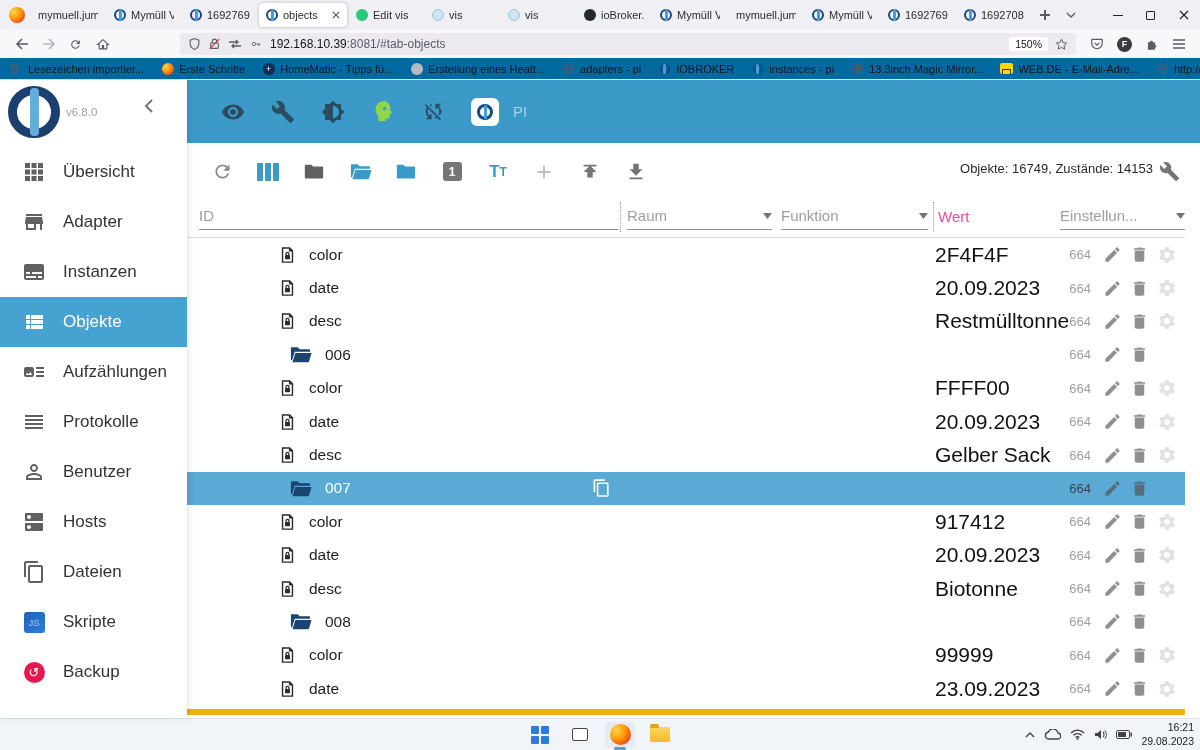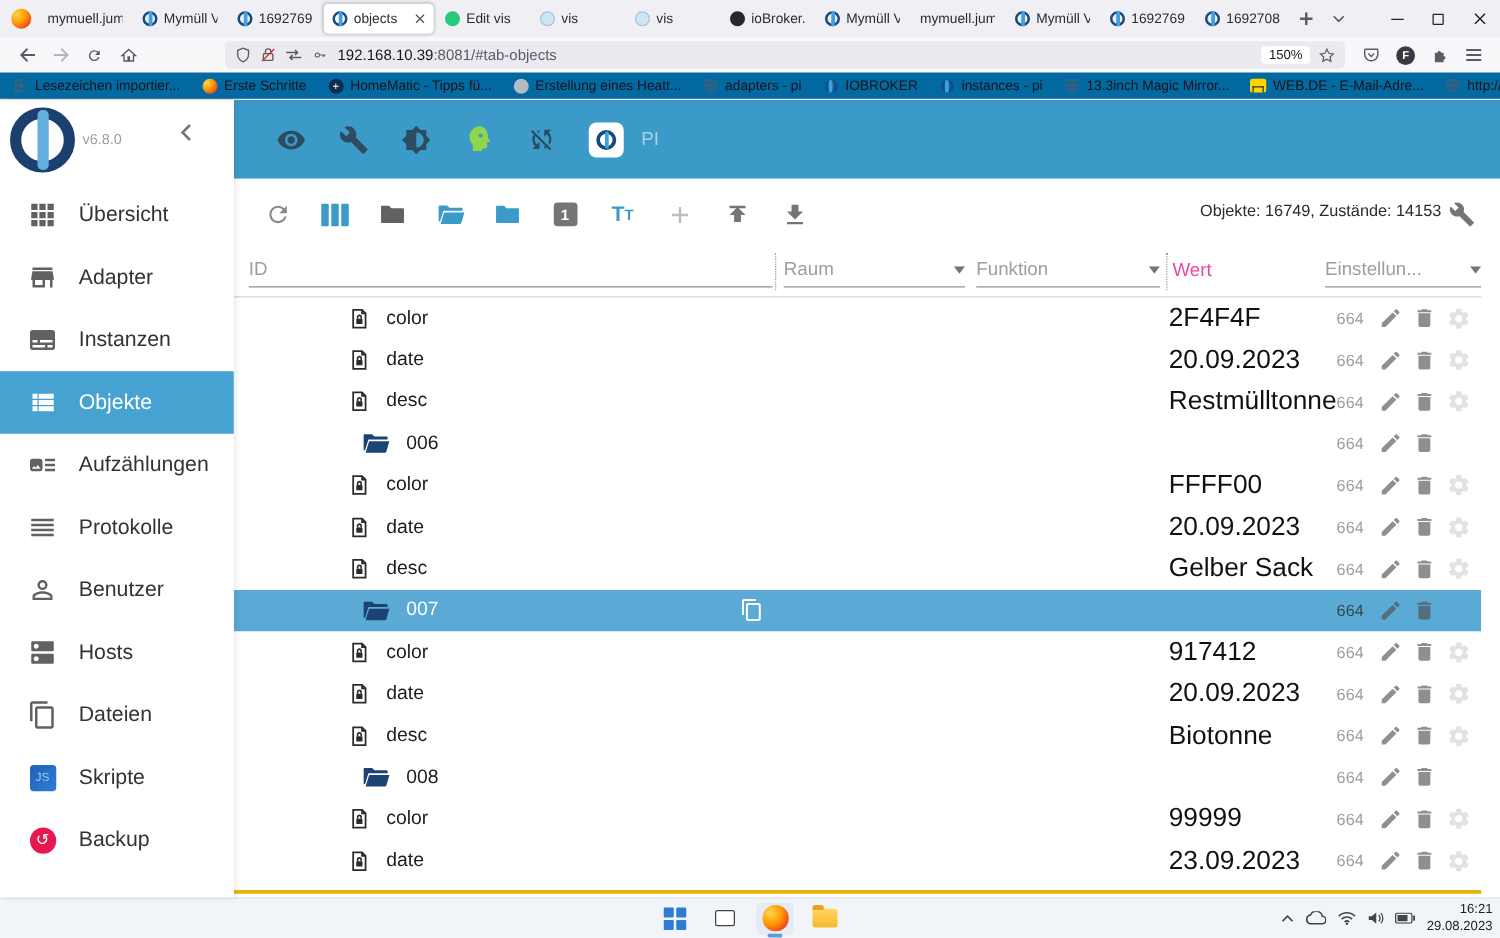--- a/index.html
+++ b/index.html
@@ -59,21 +59,21 @@
   .tbi{width:46px;height:34px;display:flex;align-items:center;justify-content:center;cursor:pointer}
   .cols3{display:flex;gap:2.5px}.cols3 i{width:5.5px;height:18px;background:#3b9ac8;border-radius:1px}
   .onebox{width:19px;height:19px;background:#757575;border-radius:3px;color:#fff;font-size:12px;font-weight:bold;display:flex;align-items:center;justify-content:center}
   .ttic{color:#3b9ac8;font-weight:bold}.ttic .t1{font-size:17px}.ttic .t2{font-size:12px}
   .obj-stats{margin-left:auto;display:flex;gap:6px;padding-right:20px;font-size:13px;color:#2b2b2b}
   .filters{position:absolute;top:57px;left:0;right:0;height:37px;font-size:15px}
   .fin{position:absolute;top:2px;height:28px;display:flex;align-items:center;color:#9e9e9e;border-bottom:1px solid #949494}
   .fin .caret{margin-left:auto}
   .dotsep{position:absolute;top:2px;height:30px;border-left:1px dotted #9e9e9e}
   .wertlbl{position:absolute;top:2px;height:28px;display:flex;align-items:center;color:#ec4899}
-  .rows{position:absolute;top:94px;left:0;right:15px;height:478px;overflow:hidden;border-top:1px solid #d6d6d6;border-bottom:3px solid #eab308}
+  .rows{position:absolute;top:94px;left:0;right:15px;height:478px;overflow:hidden;border-top:1px solid #d6d6d6;border-bottom:6px solid #eab308}
   .row{position:relative;height:33.4px}
   .row .tree{position:absolute;left:0;top:0;bottom:0;display:flex;align-items:center;gap:13px;font-size:15.5px;color:#1d1d1d}
   .row .tree.depth1{padding-left:102px}
   .row .tree.depth2{padding-left:92px}
   .row .val{position:absolute;left:748px;top:0;bottom:0;display:flex;align-items:center;font-size:21px;color:#111}
   .row .acl{position:absolute;left:858px;width:46px;top:0;bottom:0;display:flex;align-items:center;justify-content:flex-end;font-size:13px;color:#9e9e9e}
   .row .actions{position:absolute;left:916px;top:0;bottom:0;display:flex;align-items:center;gap:8px}
   .row .actions svg.act{fill:#8f8f8f}
   .row .actions svg.gear{fill:#e2e2e2}
   .row.sel{background:#5aaad5}

